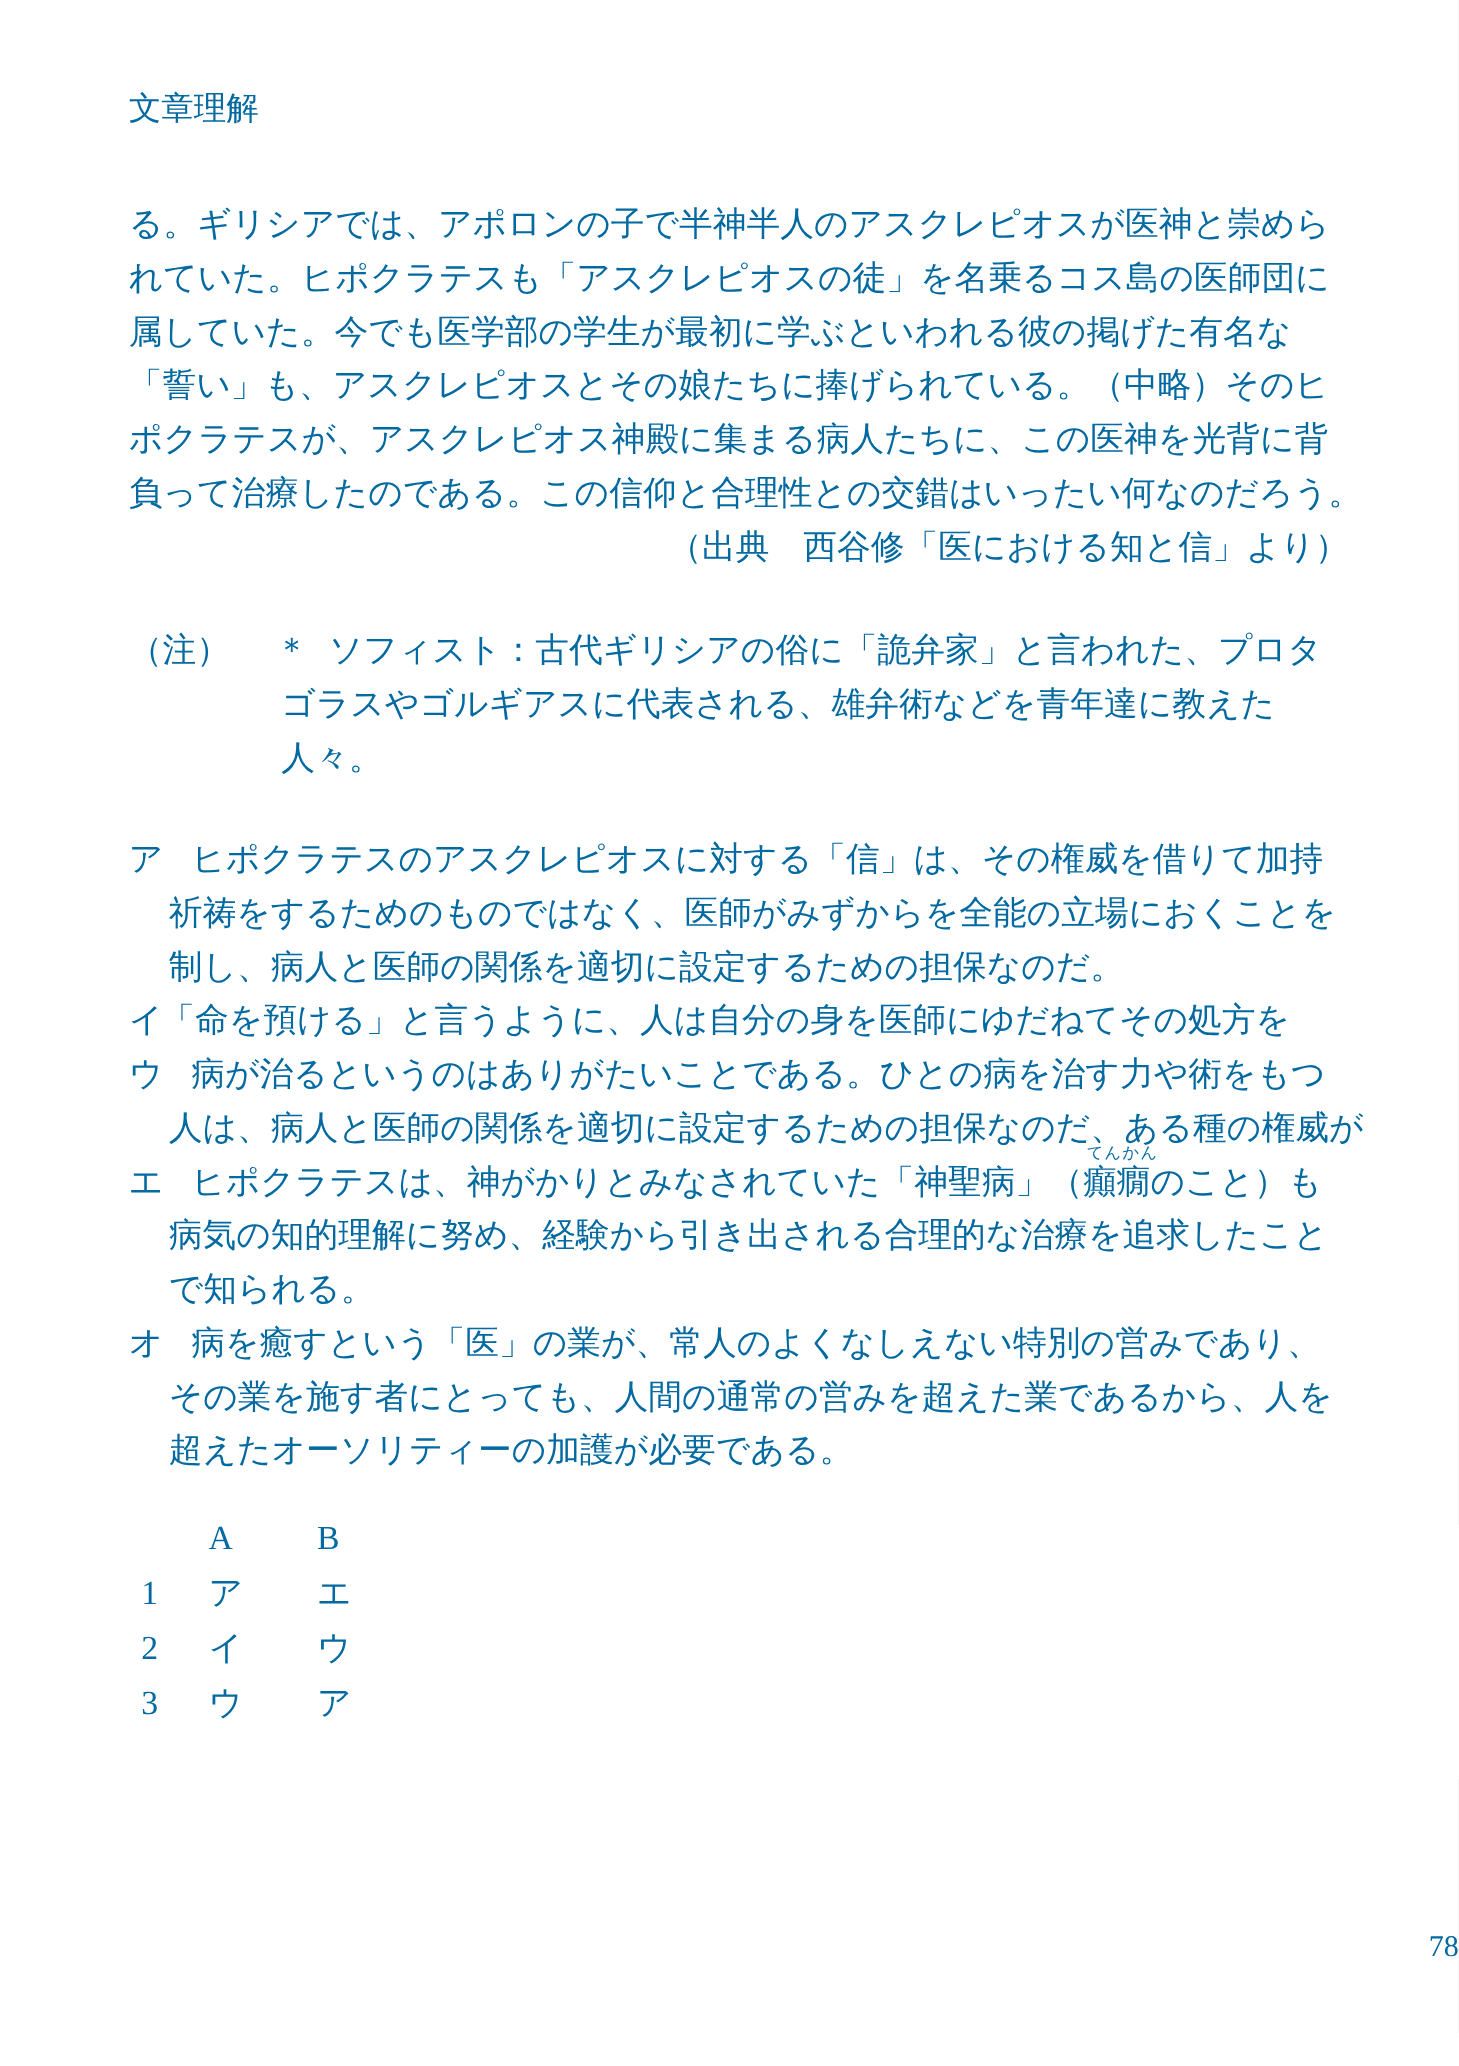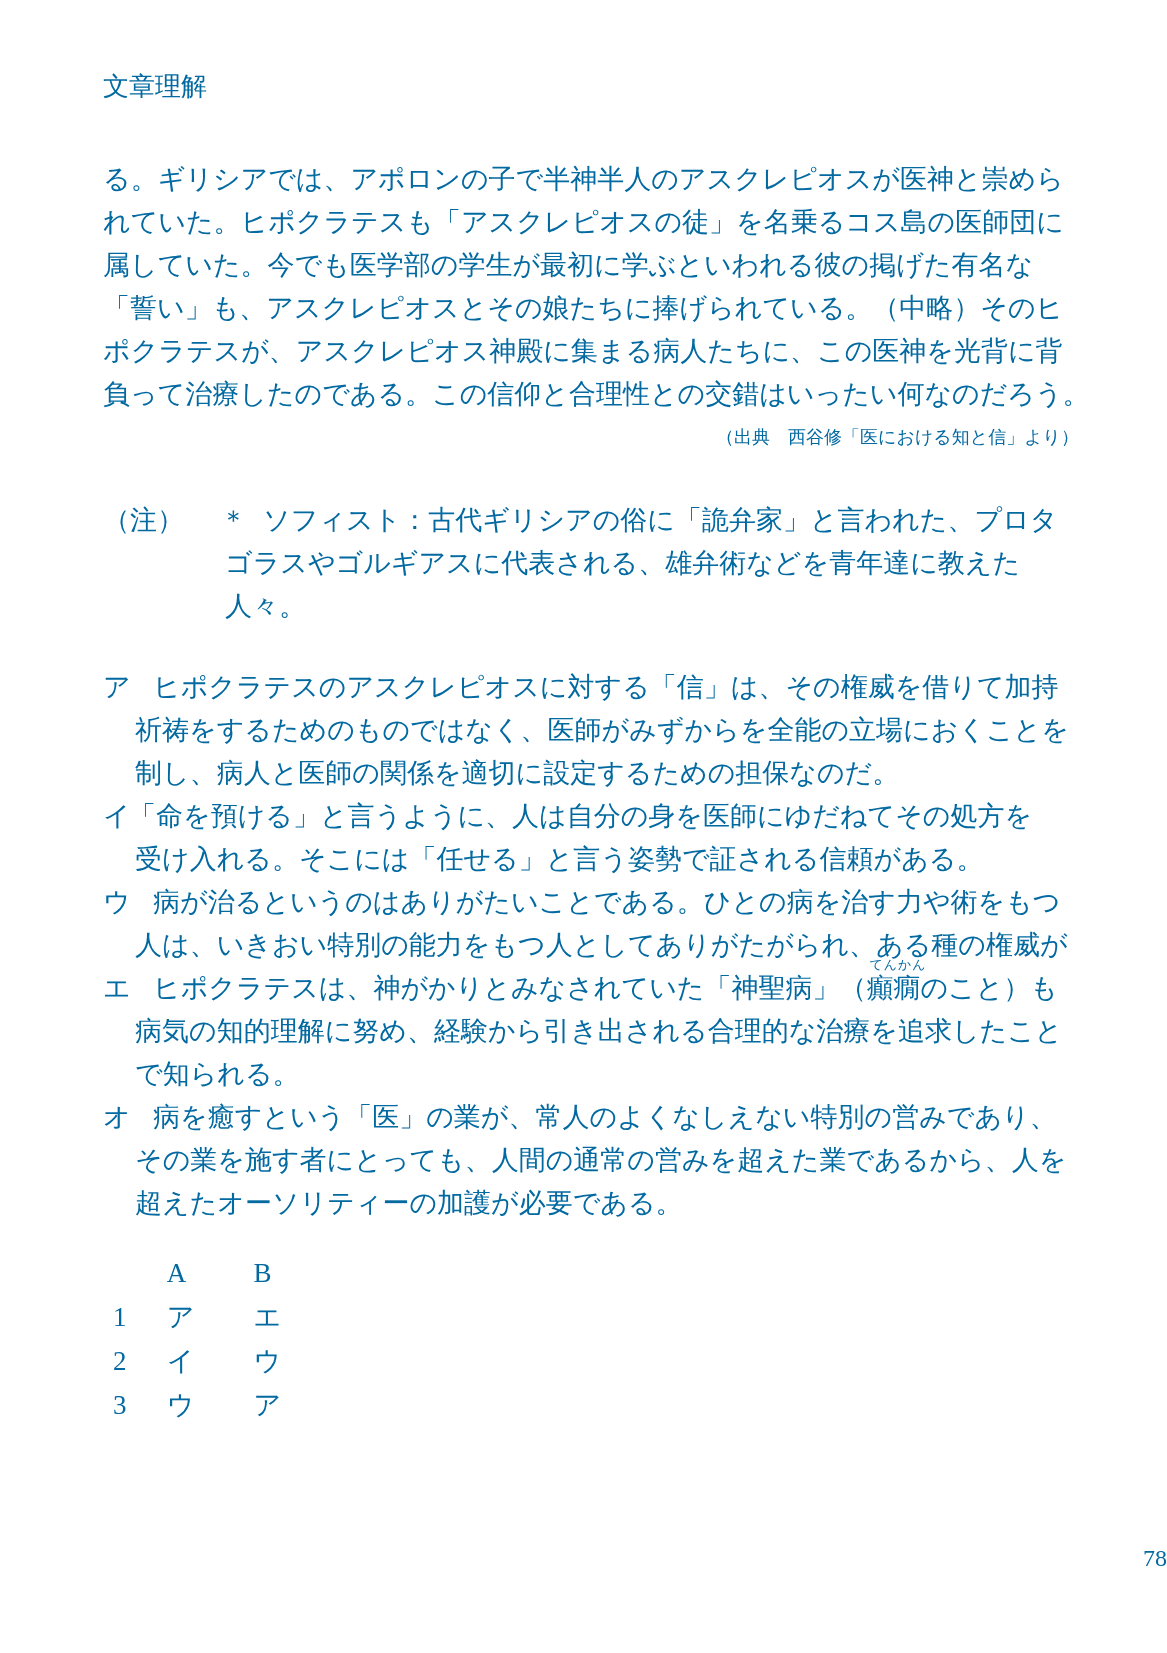--- a/index.html
+++ b/index.html
@@ -19,21 +19,21 @@
     font-size: 26px;
     line-height: 34px;
   }
   .passage { margin-top: 54px; }
   .line {
     font-size: 27px;
     line-height: 43px;
     white-space: nowrap;
   }
   .attribution {
-    font-size: 18px;
+    font-size: 27px;
     line-height: 43px;
     text-align: right;
     white-space: nowrap;
   }
   .note { margin-top: 40px; }
   .note-first { display: flex; }
   .note-label { display: inline-block; width: 117px; flex: 0 0 117px; }
   .note-marker { display: inline-block; width: 43px; flex: 0 0 43px; }
   .note-cont { padding-left: 122px; }
   .choices { margin-top: 38px; }
@@ -102,29 +102,28 @@
       </div>
       <div class="line choice-cont">祈祷をするためのものではなく、医師がみずからを全能の立場におくことを</div>
       <div class="line choice-cont">制し、病人と医師の関係を適切に設定するための担保なのだ。</div>
     </div>
 
     <div class="choice">
       <div class="line choice-first">
         <span class="choice-label narrow">イ</span>
         <span>「命を預ける」と言うように、人は自分の身を医師にゆだねてその処方を</span>
       </div>
-      <div class="line choice-cont">受け入れる。そこには「任せる」と言う姿勢で証される信頼がある。</div>
     </div>
 
     <div class="choice">
       <div class="line choice-first">
         <span class="choice-label">ウ</span>
         <span>病が治るというのはありがたいことである。ひとの病を治す力や術をもつ</span>
       </div>
-      <div class="line choice-cont">人は、いきおい特別の能力をもつ人としてありがたがられ、ある種の権威が</div>
+      <div class="line choice-cont">人は、病人と医師の関係を適切に設定するための担保なのだ、ある種の権威が</div>
     </div>
 
     <div class="choice">
       <div class="line choice-first">
         <span class="choice-label">エ</span>
         <span>
           <span>ヒポクラテスは、神がかりとみなされていた「神聖病」（</span><span class="ruby-wrap"><span class="ruby-text">てんかん</span><span>癲癇</span></span><span>のこと）も</span>
         </span>
       </div>
       <div class="line choice-cont">病気の知的理解に努め、経験から引き出される合理的な治療を追求したこと</div>

